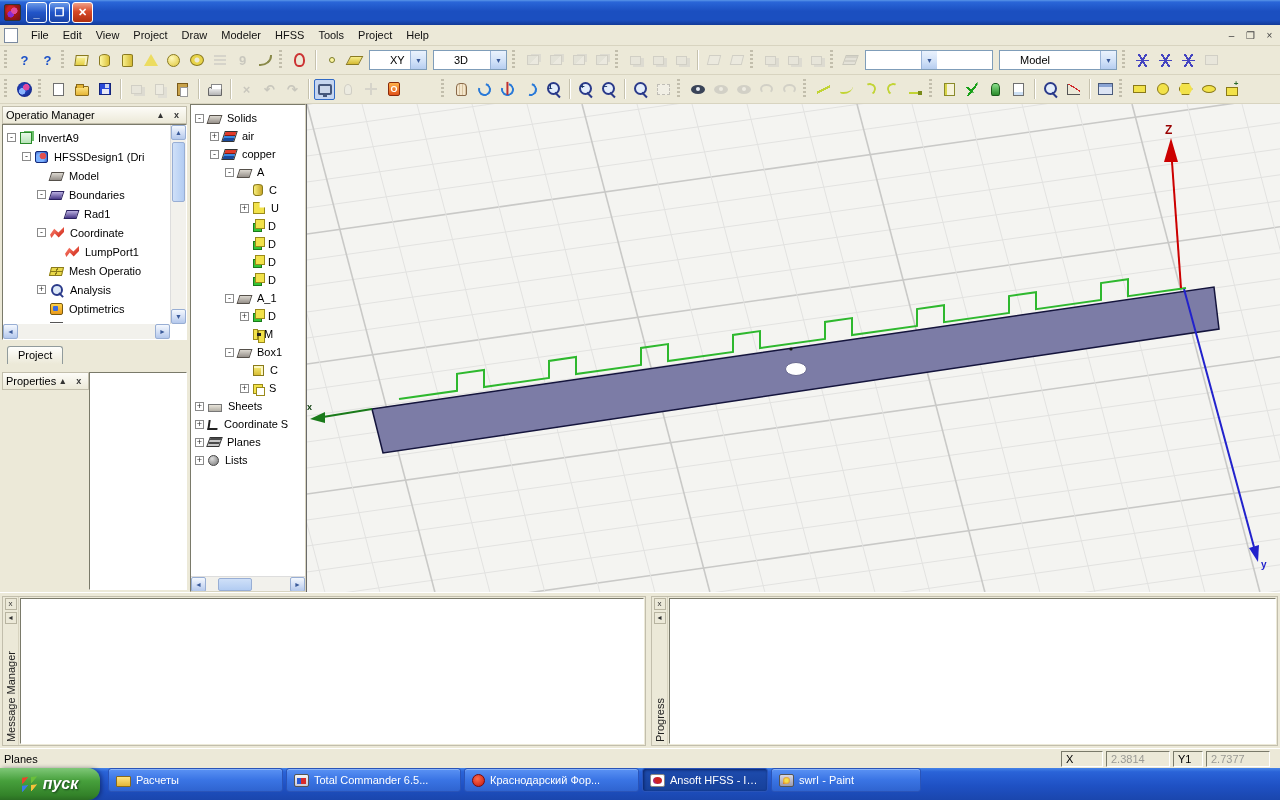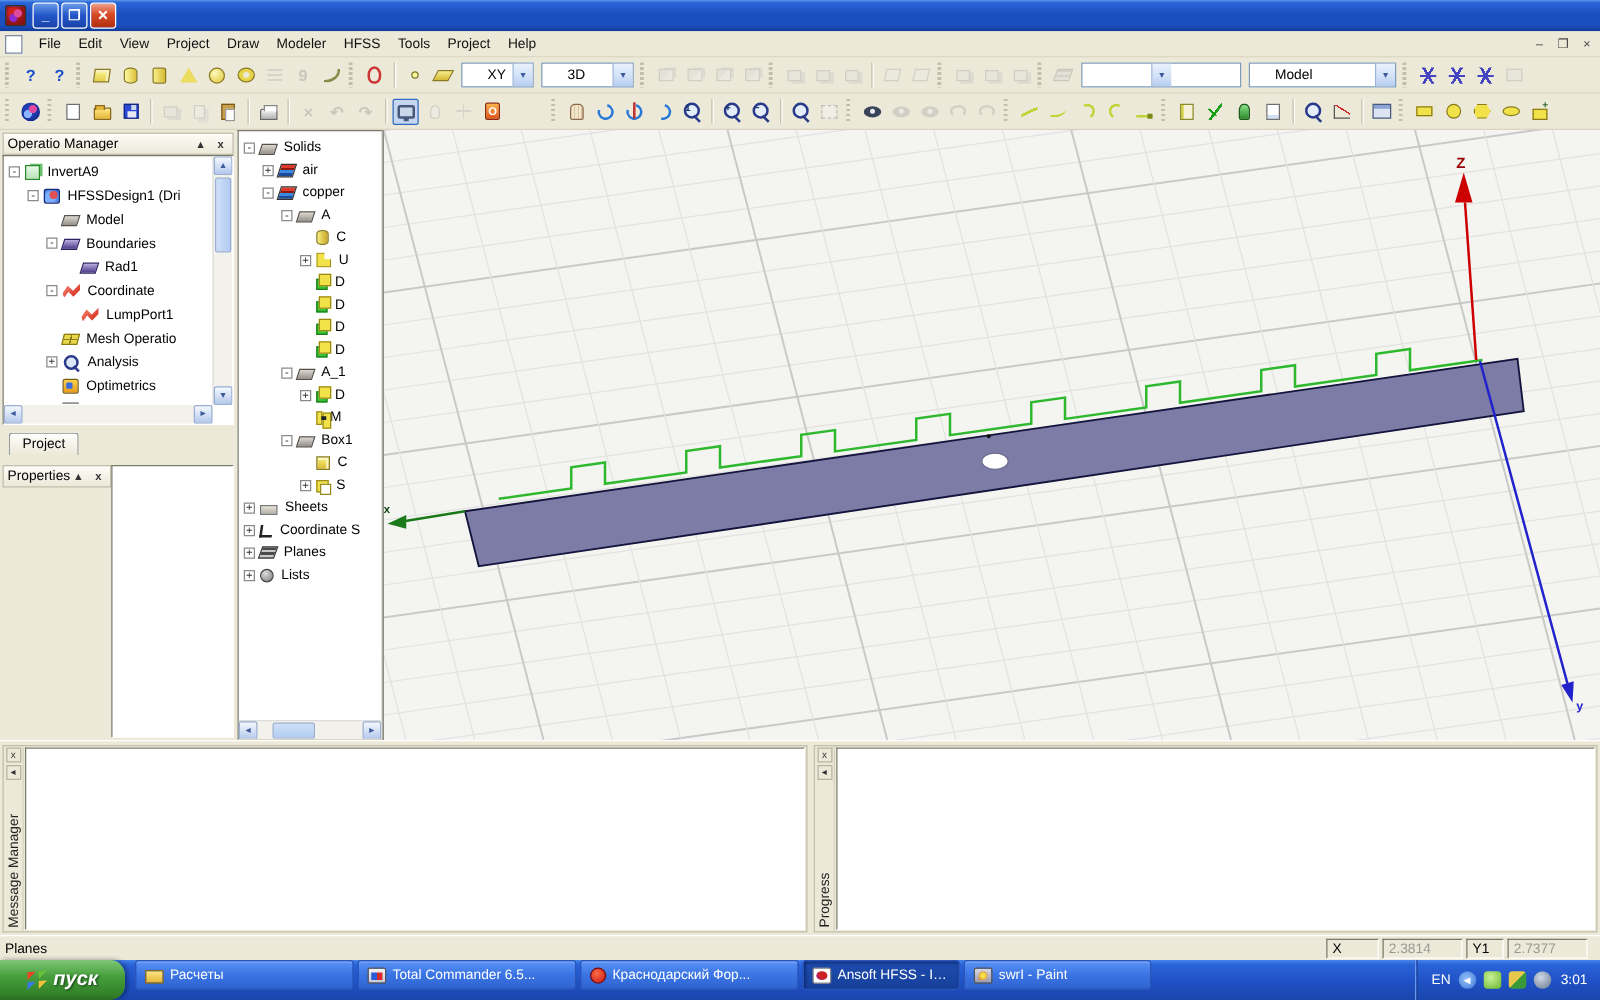--- a/index.html
+++ b/index.html
@@ -891,23 +891,15 @@
         </div>
         <div class="task active" style="width: 126px;">
           <span class="tkicon tk-ansoft"></span>
           <span class="tlab">Ansoft HFSS - Invert...</span>
         </div>
         <div class="task" style="width: 150px;">
           <span class="tkicon tk-paint"></span>
           <span class="tlab">swrI - Paint</span>
         </div>
       </div>
-    <div class="tray">
-      <span>EN</span>
-      <span class="trayicon tri-chevron">◄</span>
-      <span class="trayicon tri-green"></span>
-      <span class="trayicon tri-shield"></span>
-      <span class="trayicon tri-ball"></span>
-      <span class="clock">3:01</span>
-    </div>
   </div>
 
 </div>
 
 </body></html>

